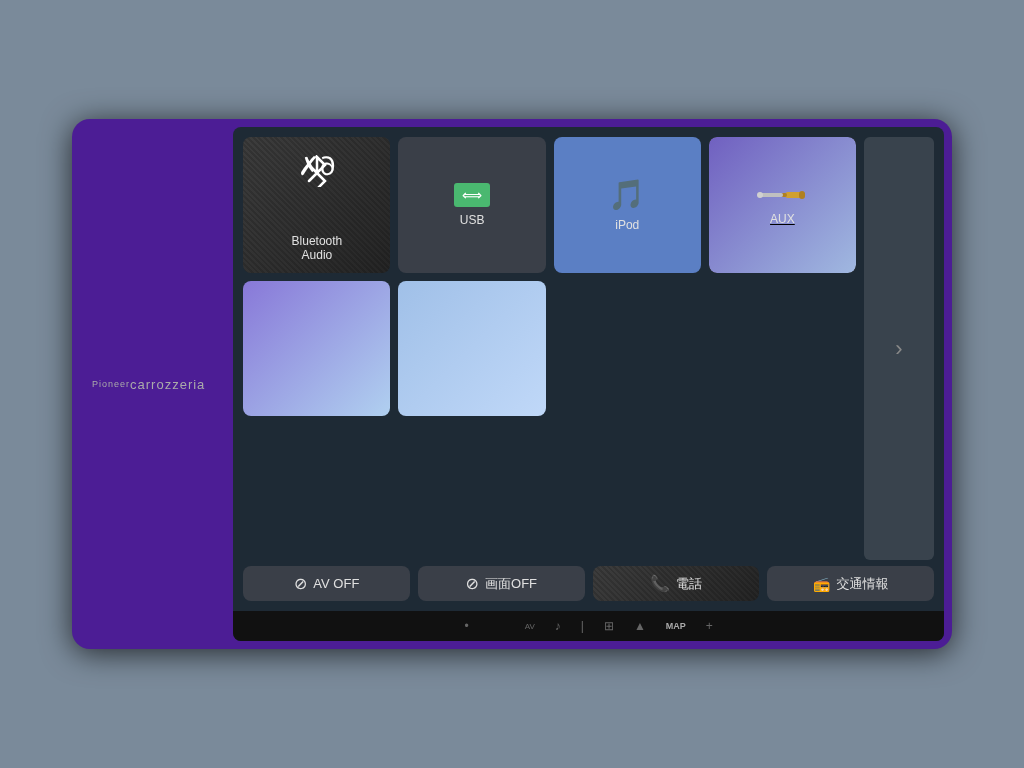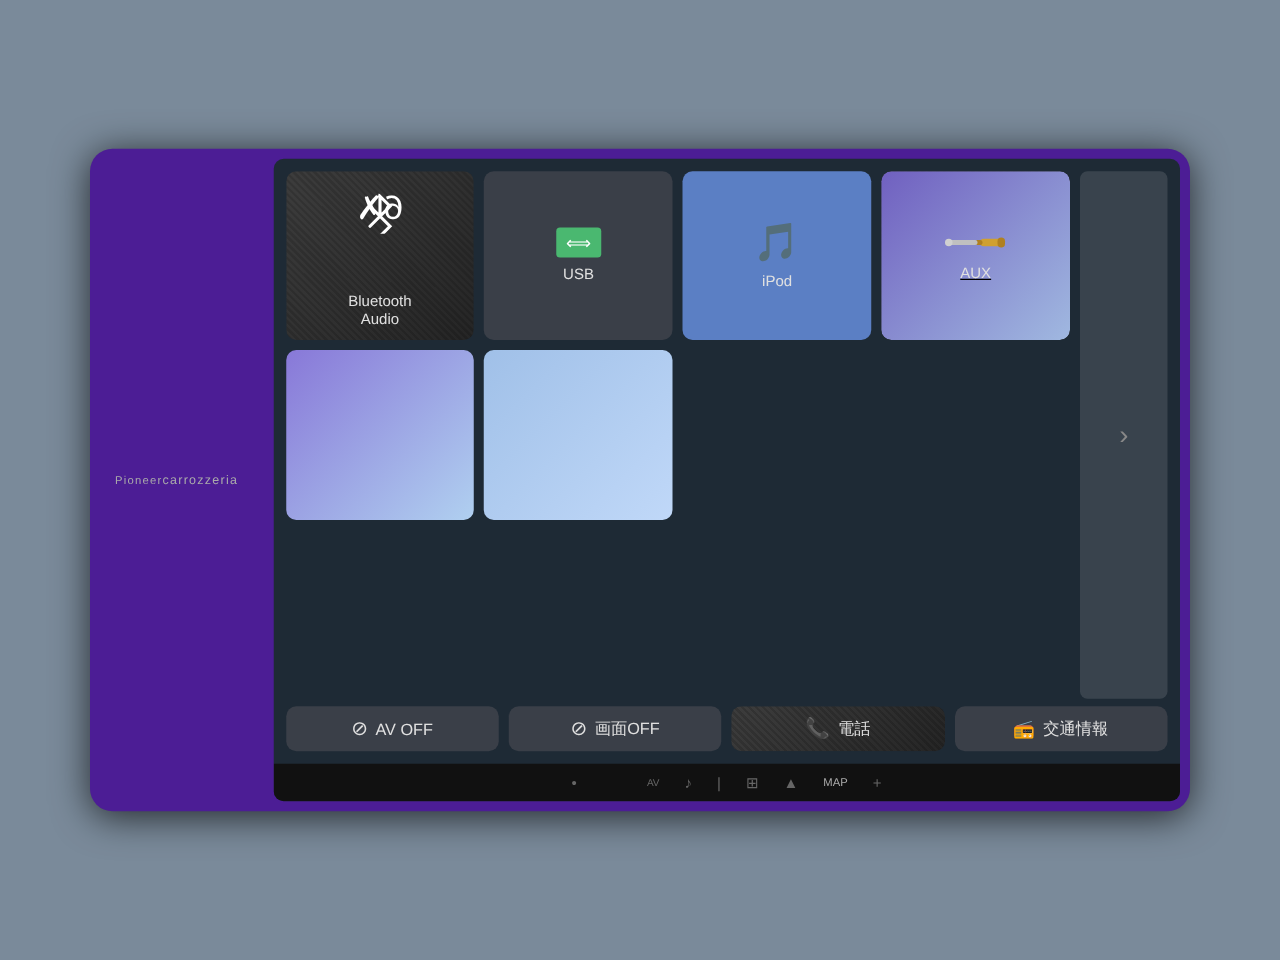--- a/index.html
+++ b/index.html
@@ -33,21 +33,21 @@
     }
 
     .brand-pioneer {
       color: #aaa;
       font-size: 9px;
       letter-spacing: 1px;
     }
 
     .brand-carrozzeria {
       color: #aaa;
-      font-size: 10px;
+      font-size: 13px;
       letter-spacing: 1px;
     }
 
     .screen {
       flex: 1;
       background: #1e2a35;
       border-radius: 8px;
       display: flex;
       flex-direction: column;
       overflow: hidden;
@@ -375,17 +375,17 @@
       </div>
     </div>
 
     <div class="taskbar">
       <span class="taskbar-icon">•</span>
       <span class="taskbar-icon" style="font-size:8px;margin-left:36px;">AV</span>
       <span class="taskbar-icon">♪</span>
       <span class="taskbar-icon">|</span>
       <span class="taskbar-icon">⊞</span>
       <span class="taskbar-icon">▲</span>
-      <span class="taskbar-icon active" style="font-size:9px;">MAP</span>
+      <span class="taskbar-icon active" style="font-size:9px;font-weight:bold;">MAP</span>
       <span class="taskbar-icon">+</span>
     </div>
   </div>
 </div>
 
 </body></html>

